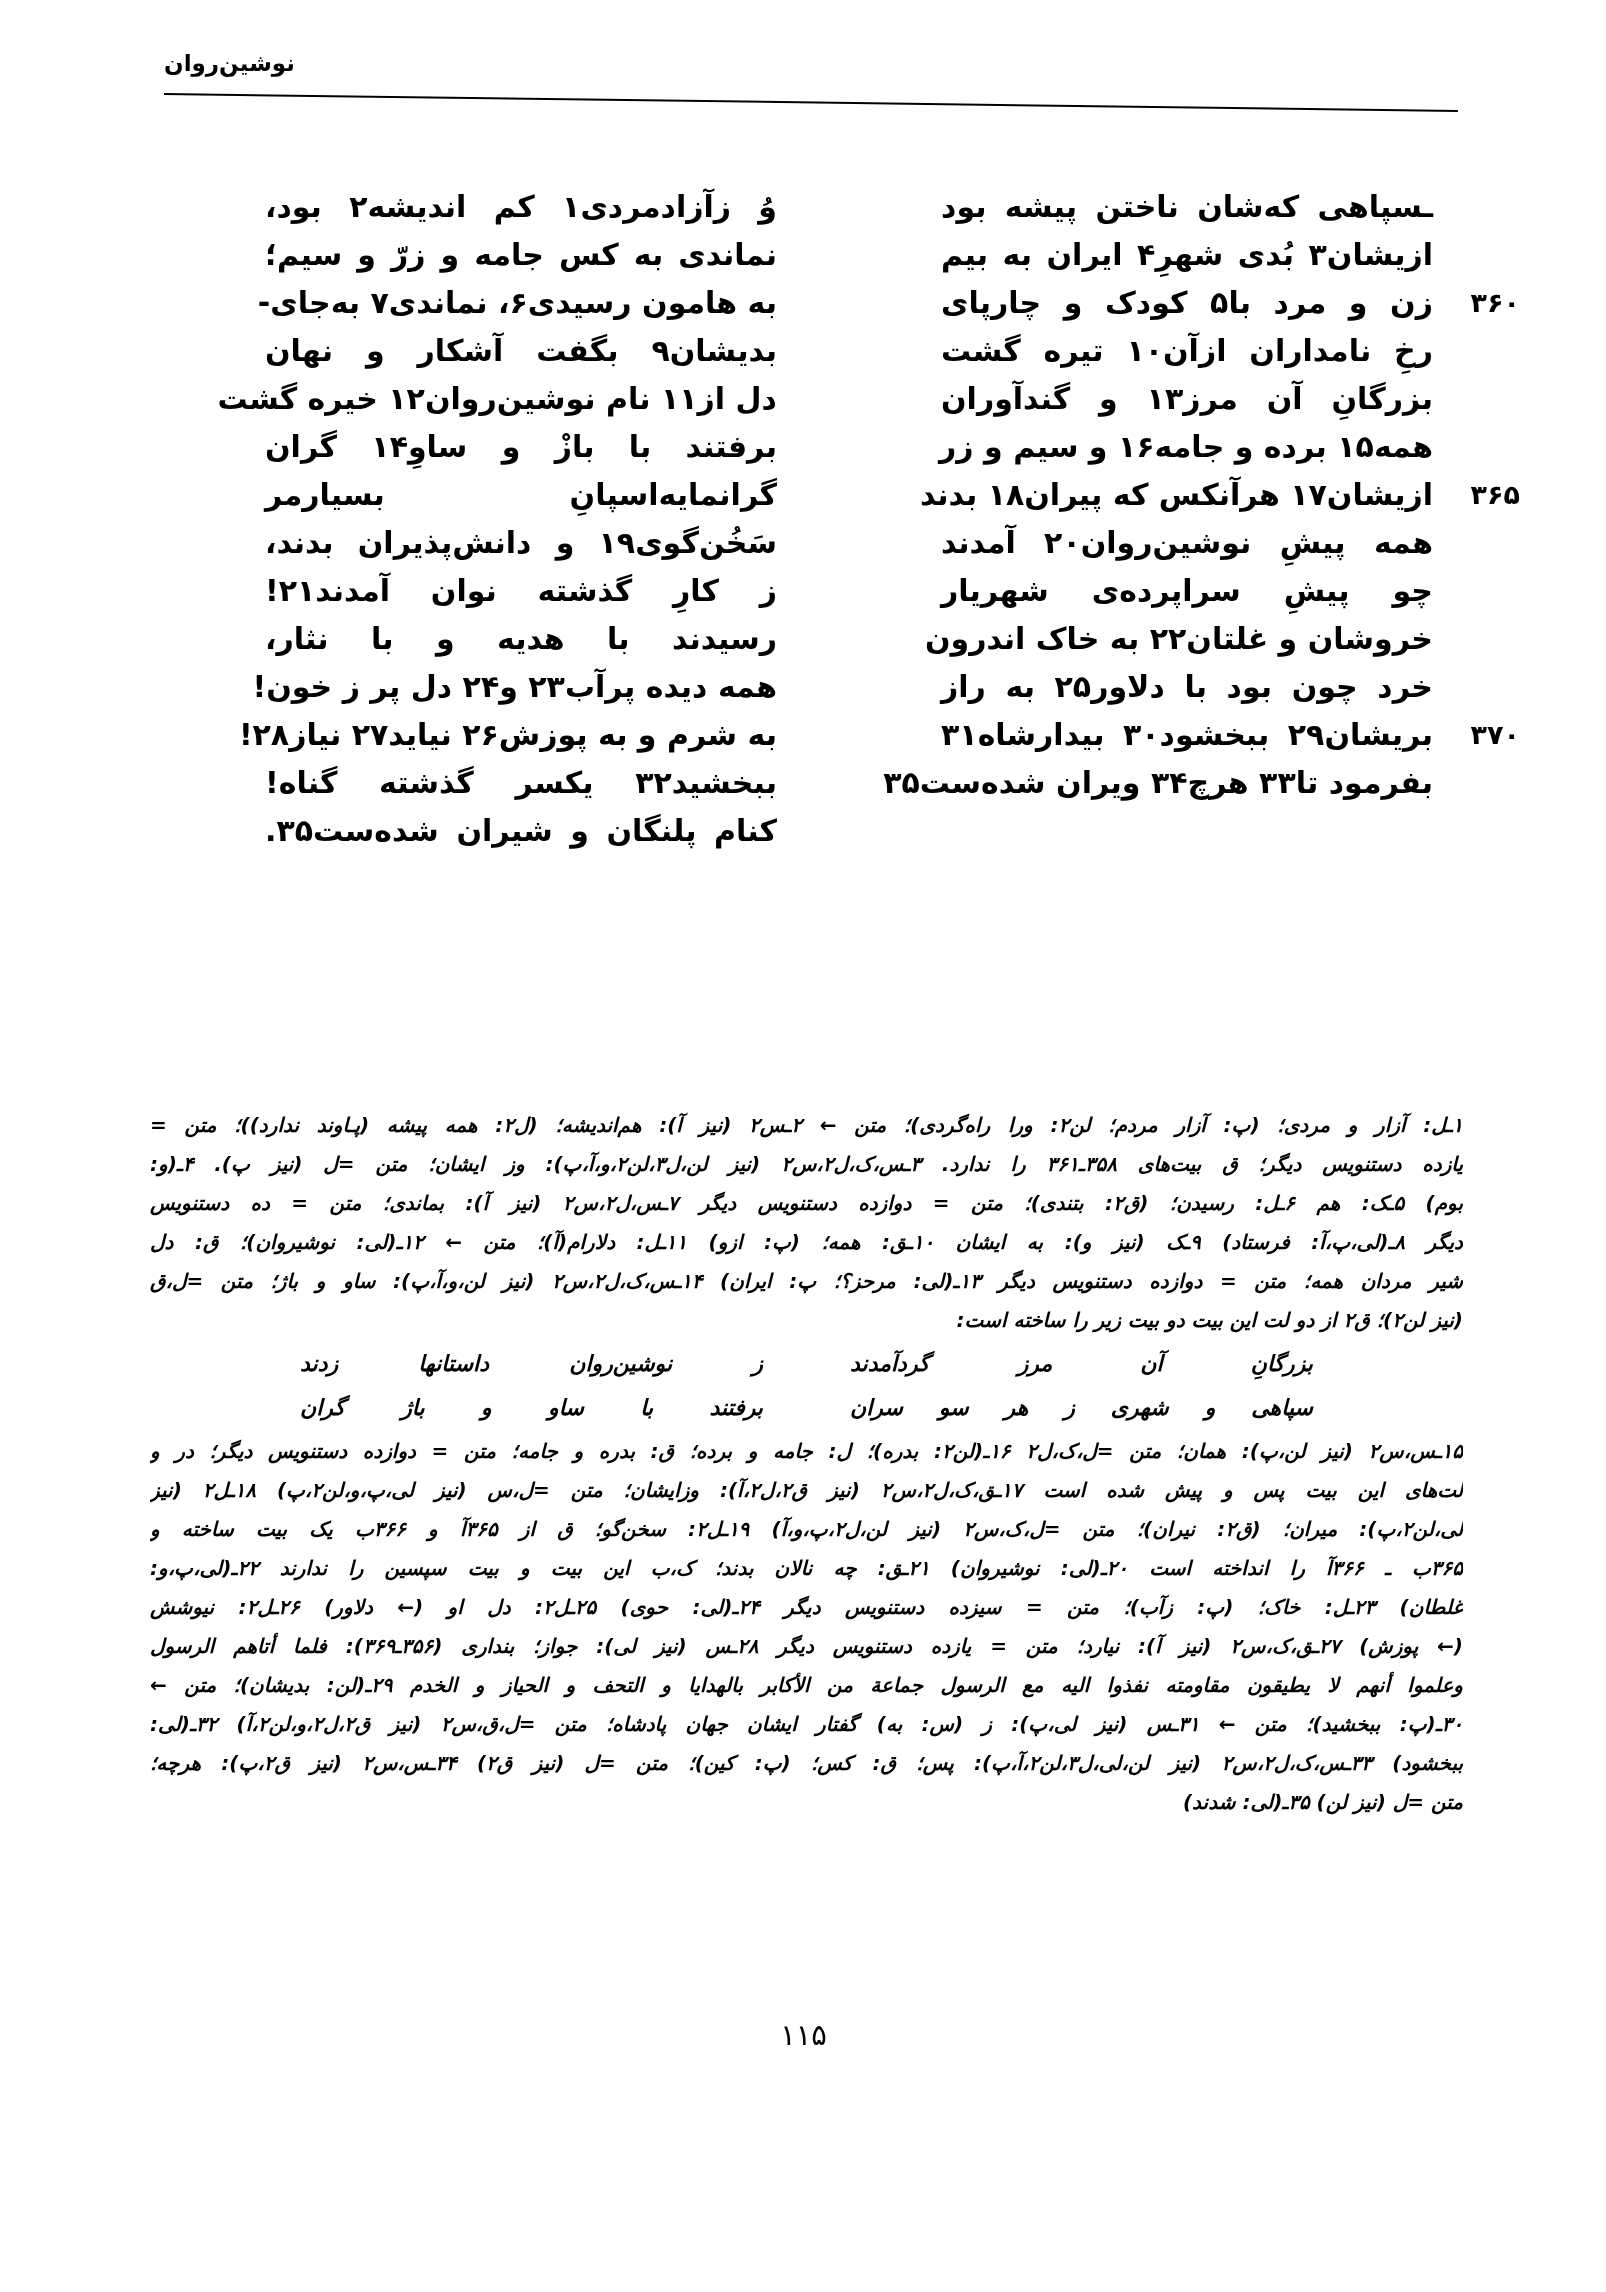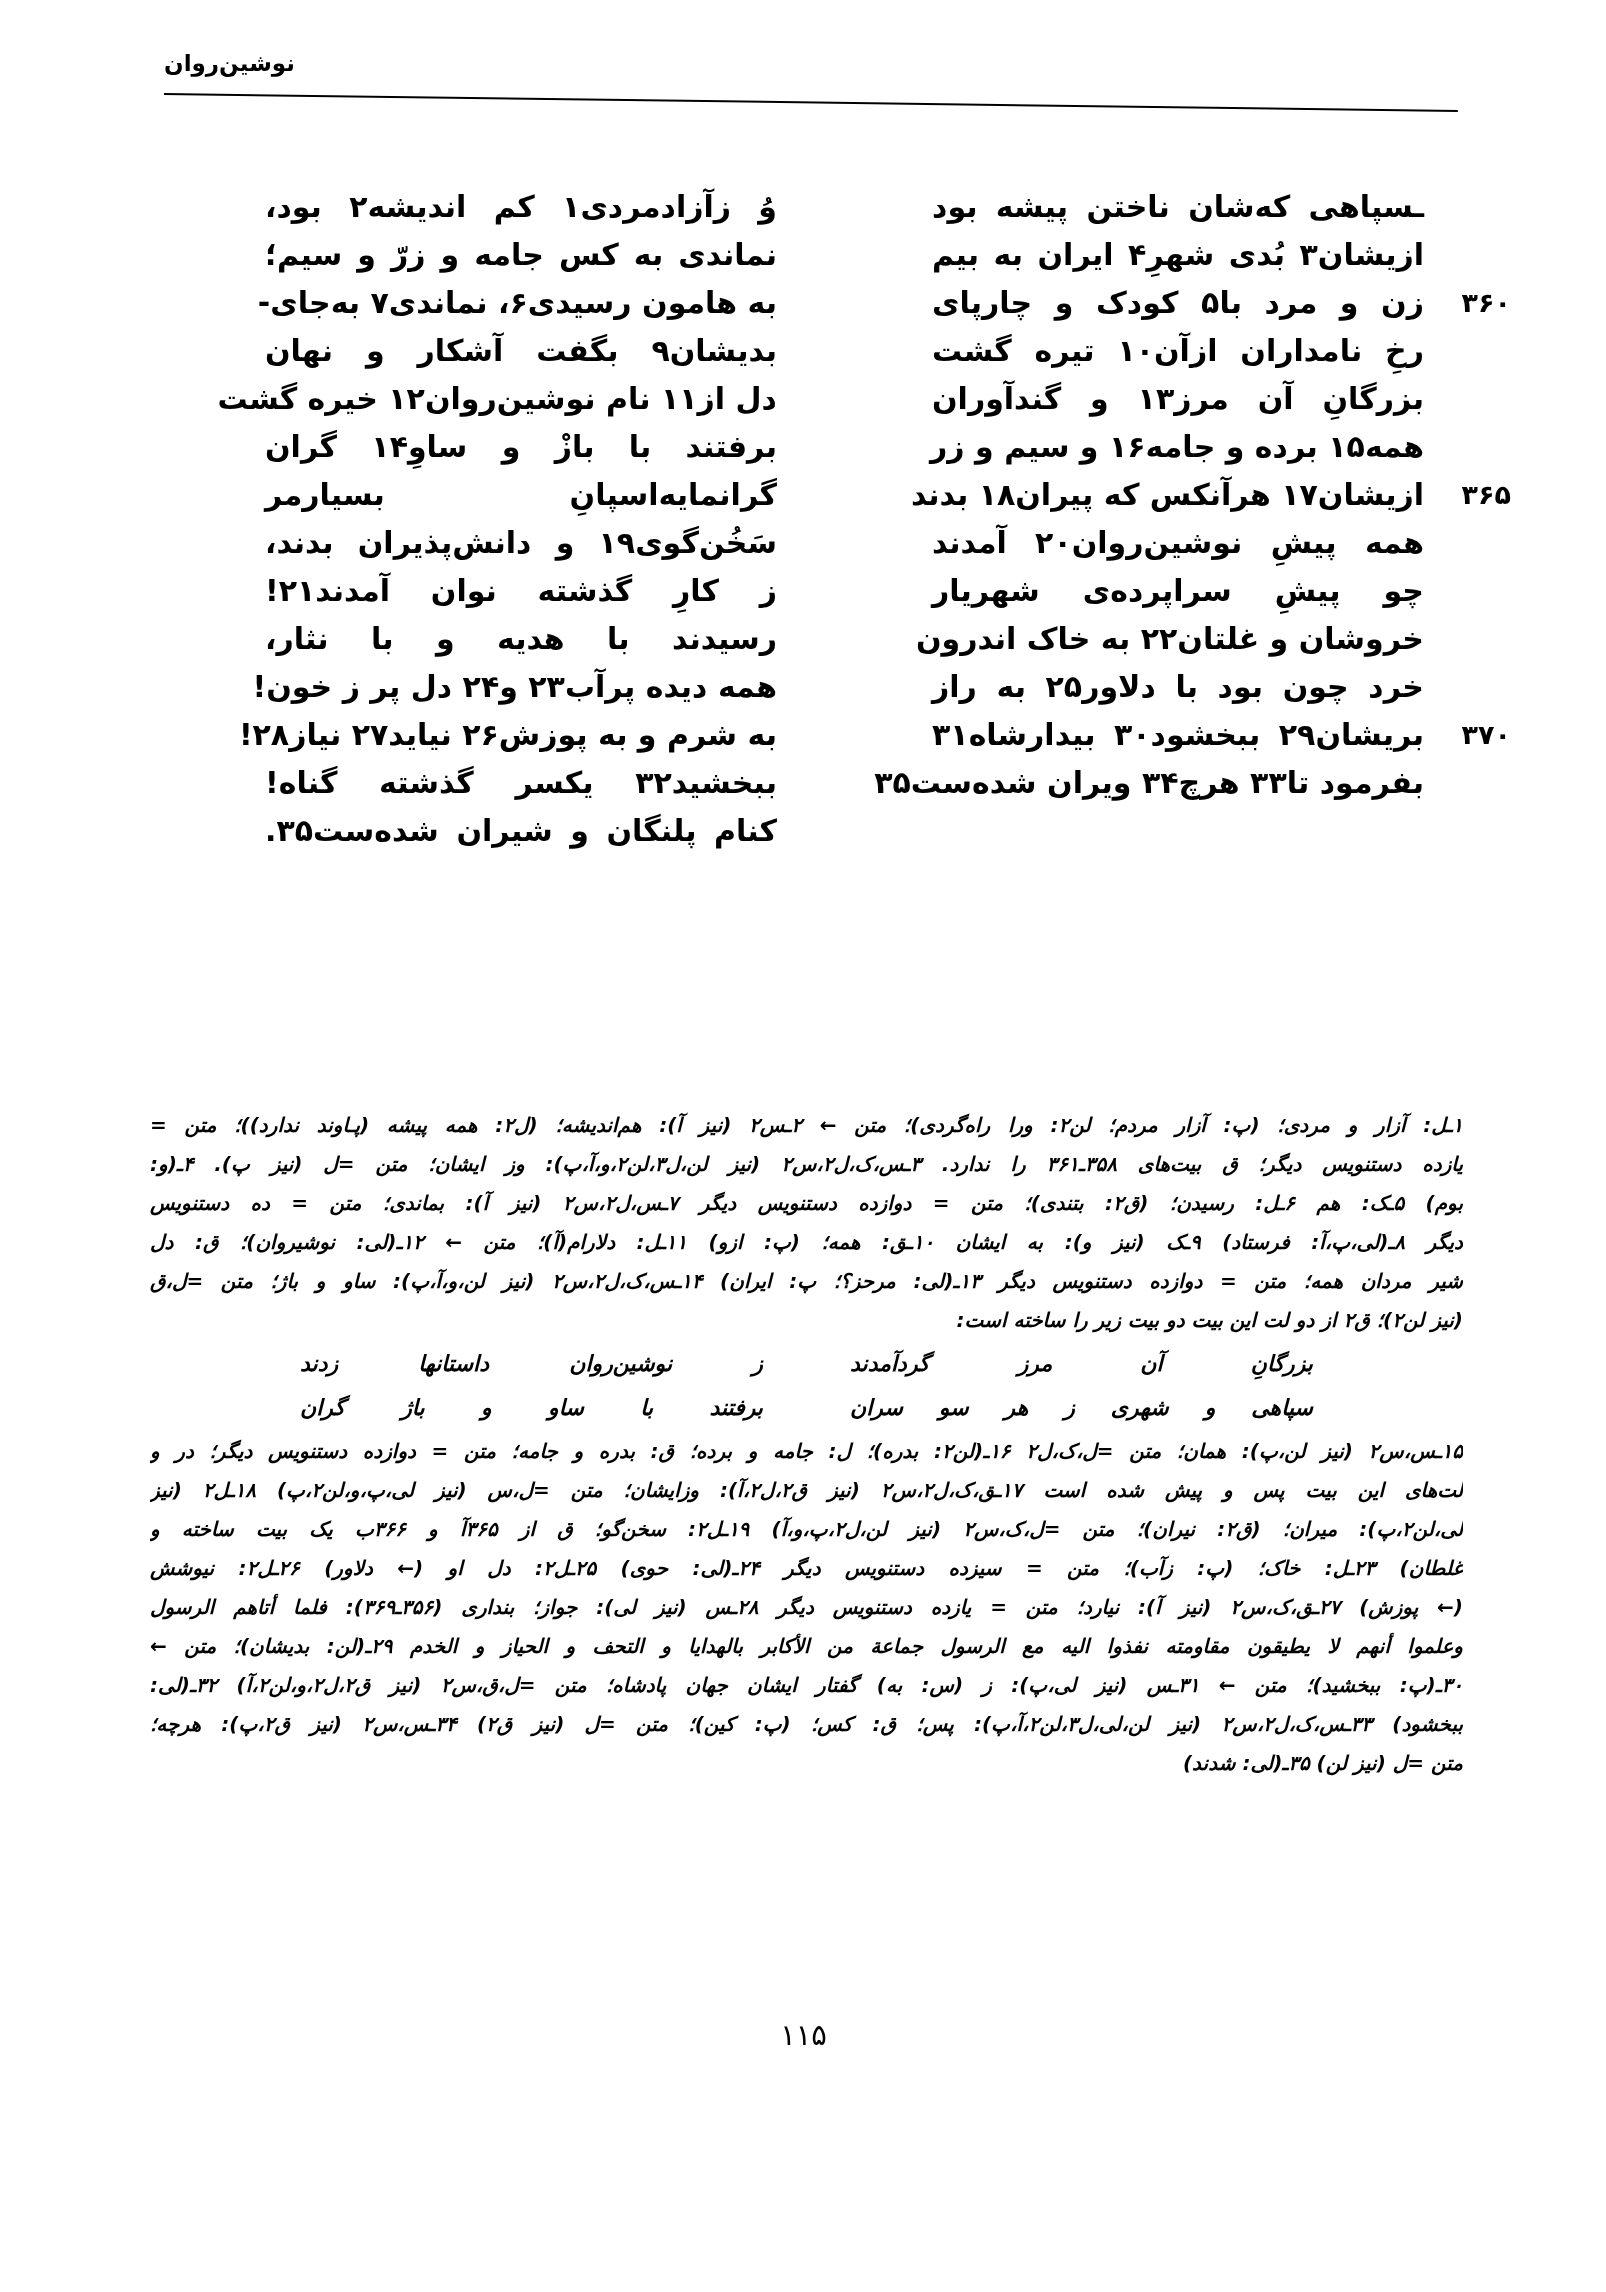--- a/index.html
+++ b/index.html
@@ -12,21 +12,21 @@
       font-size: 23px; font-weight: bold; direction: rtl;
     }
     .head-rule {
       position: absolute; left: 164px; top: 93px; width: 1294px; height: 0;
       border-top: 2.9px solid #000; transform: rotate(0.75deg); transform-origin: left top;
     }
     .verse-col {
       position: absolute; top: 183px; direction: rtl;
       font-size: 30px; font-weight: bold; line-height: 48px;
     }
-    .verse-col.right { right: 183px; width: 492px; }
+    .verse-col.right { right: 174px; width: 492px; }
     .verse-col.left { right: 830px; width: 512px; }
     .verse-line {
       display: block; height: 48px; white-space: nowrap;
       text-align: justify; text-align-last: justify;
     }
     .verse-num {
       position: absolute; right: -87px; width: 68px; text-align: right;
       font-size: 27px; font-weight: bold;
     }
     .footnotes {
@@ -95,20 +95,21 @@
   <span class="fn-line last">(نیز لن۲)؛ ق۲ از دو لت این بیت دو بیت زیر را ساخته است:</span>
   <div class="inset-verses">
     <span>بزرگانِ آن مرز گردآمدند</span>
     <span>ز نوشین‌روان داستانها زدند</span>
     <span>سپاهی و شهری ز هر سو سران</span>
     <span>برفتند با ساو و باژ گران</span>
   </div>
   <span class="fn-line">۱۵ـس،س۲ (نیز لن،پ): همان؛ متن =ل،ک،ل۲ ۱۶ـ(لن۲: بدره)؛ ل: جامه و برده؛ ق: بدره و جامه؛ متن = دوازده دستنویس دیگر؛ در و</span>
   <span class="fn-line">لت‌های این بیت پس و پیش شده است ۱۷ـق،ک،ل۲،س۲ (نیز ق۲،ل۲،آ): وزایشان؛ متن =ل،س (نیز لی،پ،و،لن۲،پ) ۱۸ـل۲ (نیز</span>
   <span class="fn-line">لی،لن۲،پ): میران؛ (ق۲: نیران)؛ متن =ل،ک،س۲ (نیز لن،ل۲،پ،و،آ) ۱۹ـل۲: سخن‌گو؛ ق از ۳۶۵آ و ۳۶۶ب یک بیت ساخته و</span>
+  <span class="fn-line">۳۶۵ب ـ ۳۶۶آ را انداخته است ۲۰ـ(لی: نوشیروان) ۲۱ـق: چه نالان بدند؛ ک،ب این بیت و بیت سپسین را ندارند ۲۲ـ(لی،پ،و:</span>
   <span class="fn-line">غلطان) ۲۳ـل: خاک؛ (پ: زآب)؛ متن = سیزده دستنویس دیگر ۲۴ـ(لی: حوی) ۲۵ـل۲: دل او (← دلاور) ۲۶ـل۲: نیوشش</span>
   <span class="fn-line">(← پوزش) ۲۷ـق،ک،س۲ (نیز آ): نیارد؛ متن = یازده دستنویس دیگر ۲۸ـس (نیز لی): جواز؛ بنداری (۳۵۶ـ۳۶۹): فلما أتاهم الرسول</span>
   <span class="fn-line">وعلموا أنهم لا یطیقون مقاومته نفذوا الیه مع الرسول جماعة من الأکابر بالهدایا و التحف و الحیاز و الخدم ۲۹ـ(لن: بدیشان)؛ متن ←</span>
   <span class="fn-line">۳۰ـ(پ: ببخشید)؛ متن ← ۳۱ـس (نیز لی،پ): ز (س: به) گفتار ایشان جهان پادشاه؛ متن =ل،ق،س۲ (نیز ق۲،ل۲،و،لن۲،آ) ۳۲ـ(لی:</span>
   <span class="fn-line">ببخشود) ۳۳ـس،ک،ل۲،س۲ (نیز لن،لی،ل۳،لن۲،آ،پ): پس؛ ق: کس؛ (پ: کین)؛ متن =ل (نیز ق۲) ۳۴ـس،س۲ (نیز ق۲،پ): هرچه؛</span>
   <span class="fn-line last">متن =ل (نیز لن) ۳۵ـ(لی: شدند)</span>
 </div>
 
 <div class="page-number">۱۱۵</div>
 

